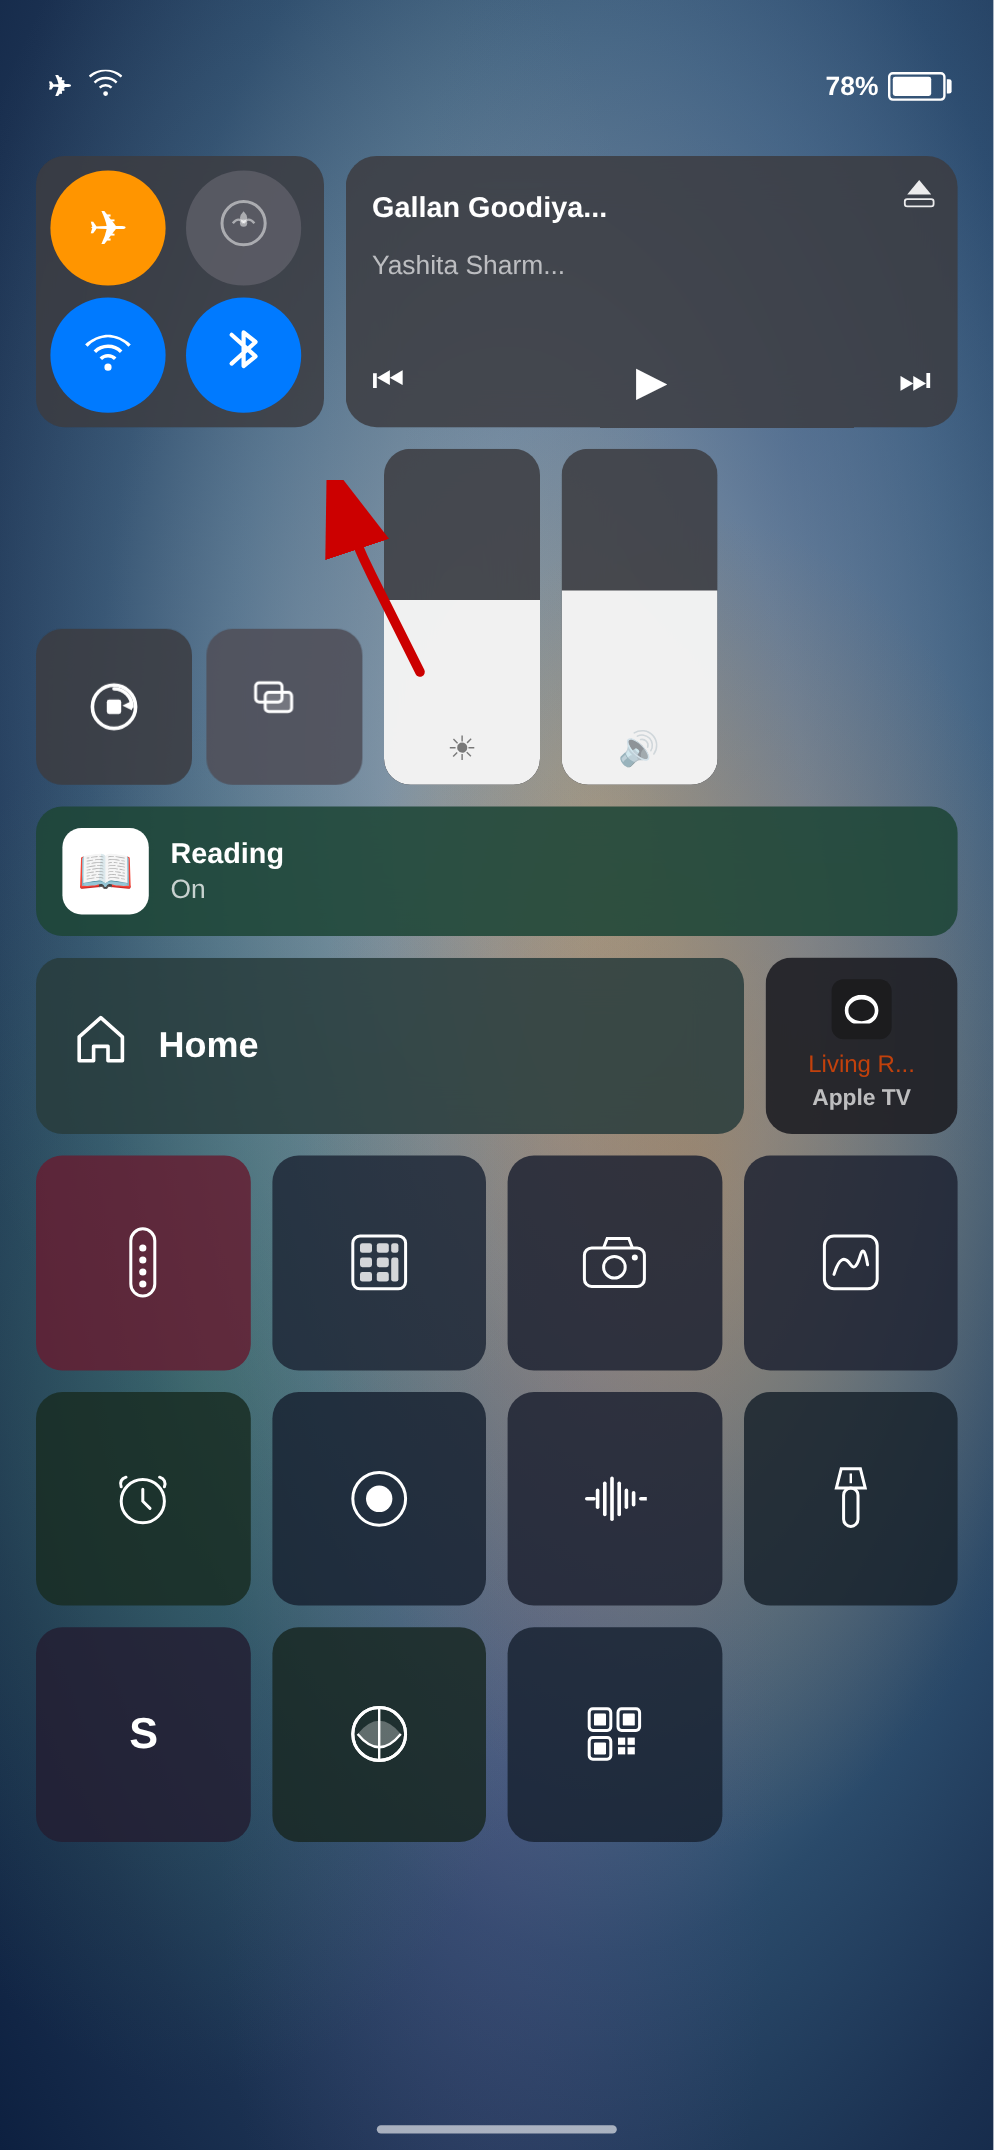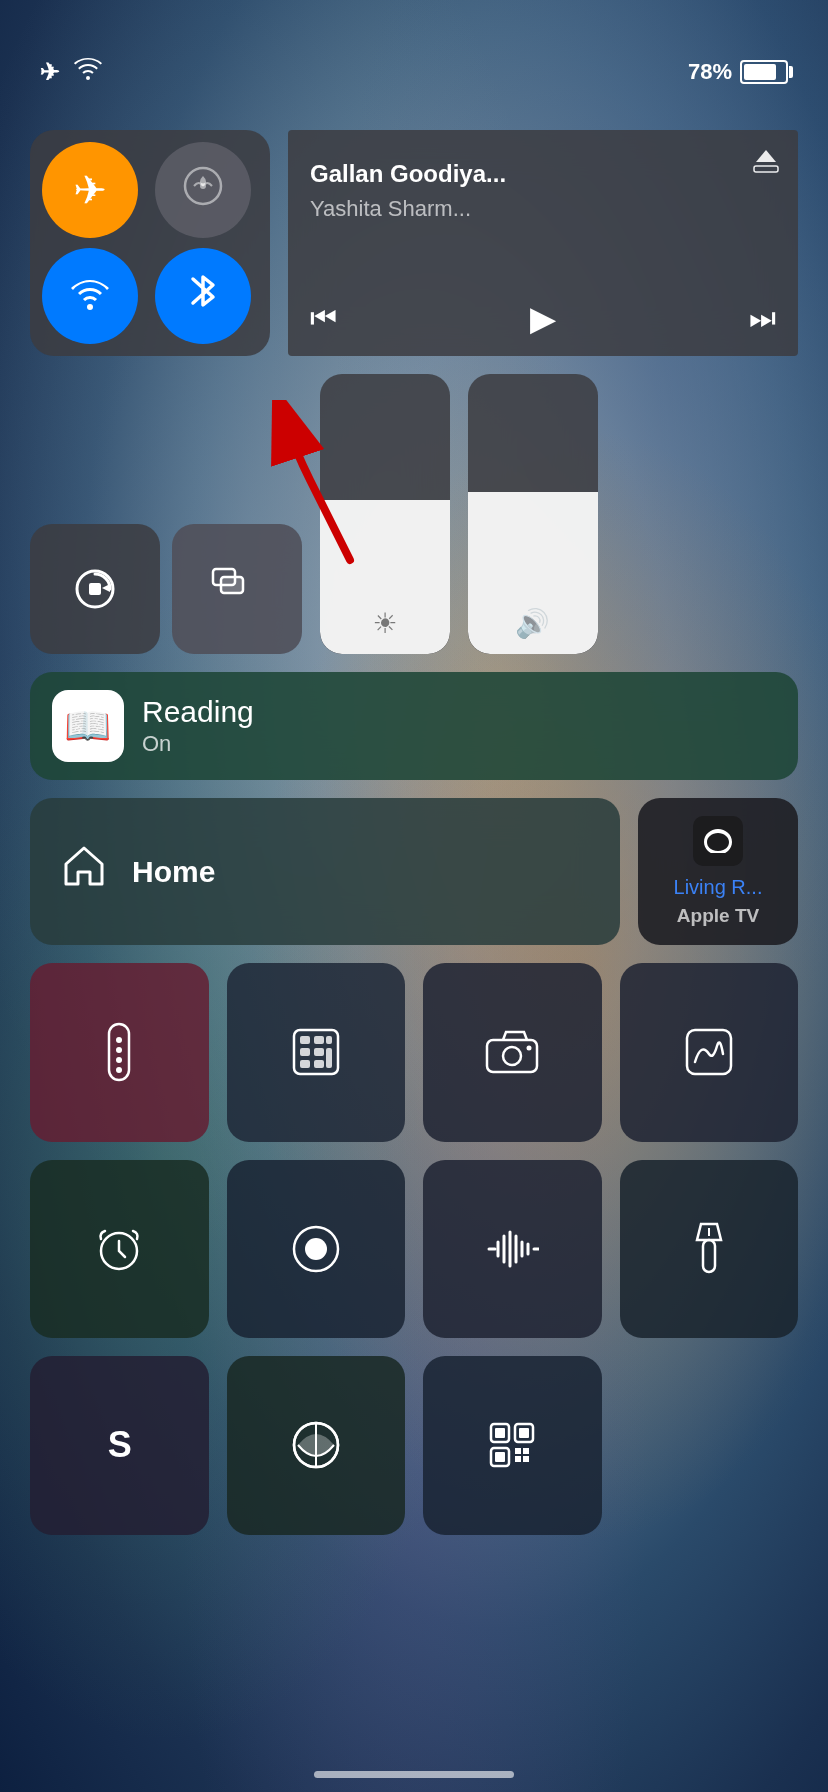--- a/index.html
+++ b/index.html
@@ -127,21 +127,21 @@
       font-size: 38px;
     }
     .conn-btn.active-orange { background: #FF9500; }
     .conn-btn.active-blue { background: #007AFF; }
     .conn-btn.inactive { background: rgba(100,100,110,0.7); }
 
     
     .media-block {
       flex: 1;
       background: rgba(60,60,65,0.85);
-      border-radius: 4px;
+      border-radius: 26px;
       padding: 22px 22px 18px;
       display: flex;
       flex-direction: column;
       justify-content: space-between;
       backdrop-filter: blur(20px);
       position: relative;
     }
     .media-airplay {
       position: absolute;
       top: 18px;
@@ -152,21 +152,21 @@
     }
     .media-title {
       color: white;
       font-size: 24px;
       font-weight: 600;
       margin-top: 8px;
     }
     .media-artist {
       color: rgba(255,255,255,0.65);
       font-size: 22px;
-      margin-top: 8px;
+      margin-top: 20px;
     }
     .media-controls {
       display: flex;
       align-items: center;
       justify-content: space-between;
       margin-top: 14px;
     }
     .media-controls span {
       color: white;
       font-size: 30px;
@@ -229,21 +229,21 @@
       width: 72px;
       height: 72px;
       background: white;
       border-radius: 16px;
       display: flex;
       align-items: center;
       justify-content: center;
       font-size: 40px;
     }
     .reading-text { color: white; }
-    .reading-label { font-size: 30px; font-weight: 400; }
+    .reading-label { font-size: 24px; font-weight: 700; }
     .reading-status { font-size: 22px; color: rgba(255,255,255,0.75); margin-top: 2px; }
 
     
     .cc-row3 {
       display: flex;
       gap: 18px;
       margin-bottom: 18px;
     }
     .home-block {
       flex: 1;
@@ -264,21 +264,21 @@
       border-radius: 22px;
       padding: 18px 16px;
       display: flex;
       flex-direction: column;
       align-items: center;
       justify-content: center;
       backdrop-filter: blur(20px);
       gap: 6px;
     }
     .appletv-logo { font-size: 30px; color: white; margin-bottom: 4px; }
-    .appletv-room { color: #3b82f6; font-size: 20px; font-weight: 500; }
+    .appletv-room { color: #c2410c; font-size: 20px; font-weight: 500; }
     .appletv-name { color: rgba(255,255,255,0.7); font-size: 19px; font-weight: bold; }
 
     
     .icon-grid {
       display: grid;
       grid-template-columns: repeat(4, 1fr);
       gap: 18px;
       margin-bottom: 18px;
     }
     .icon-btn {

